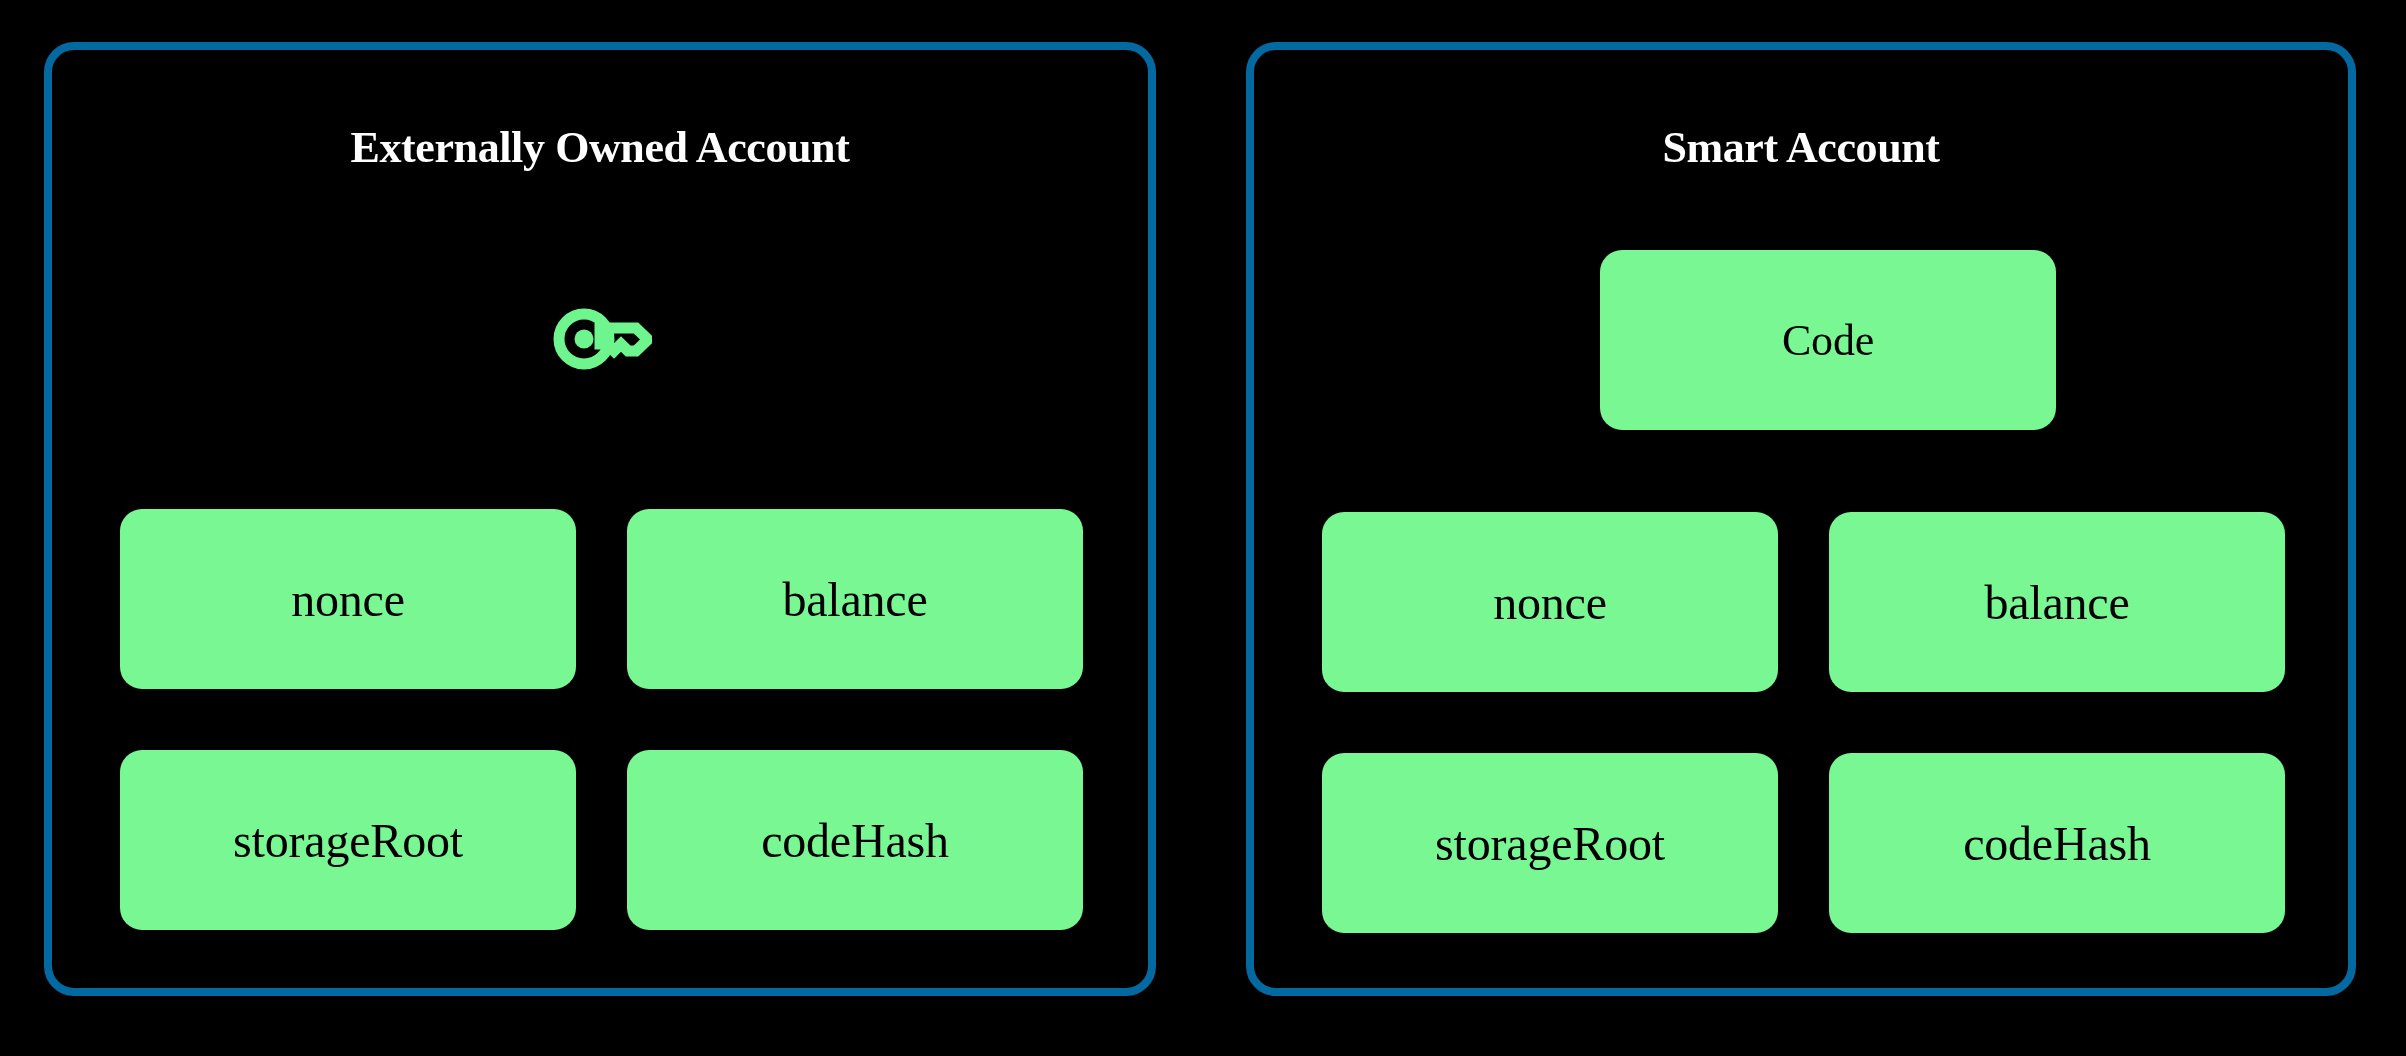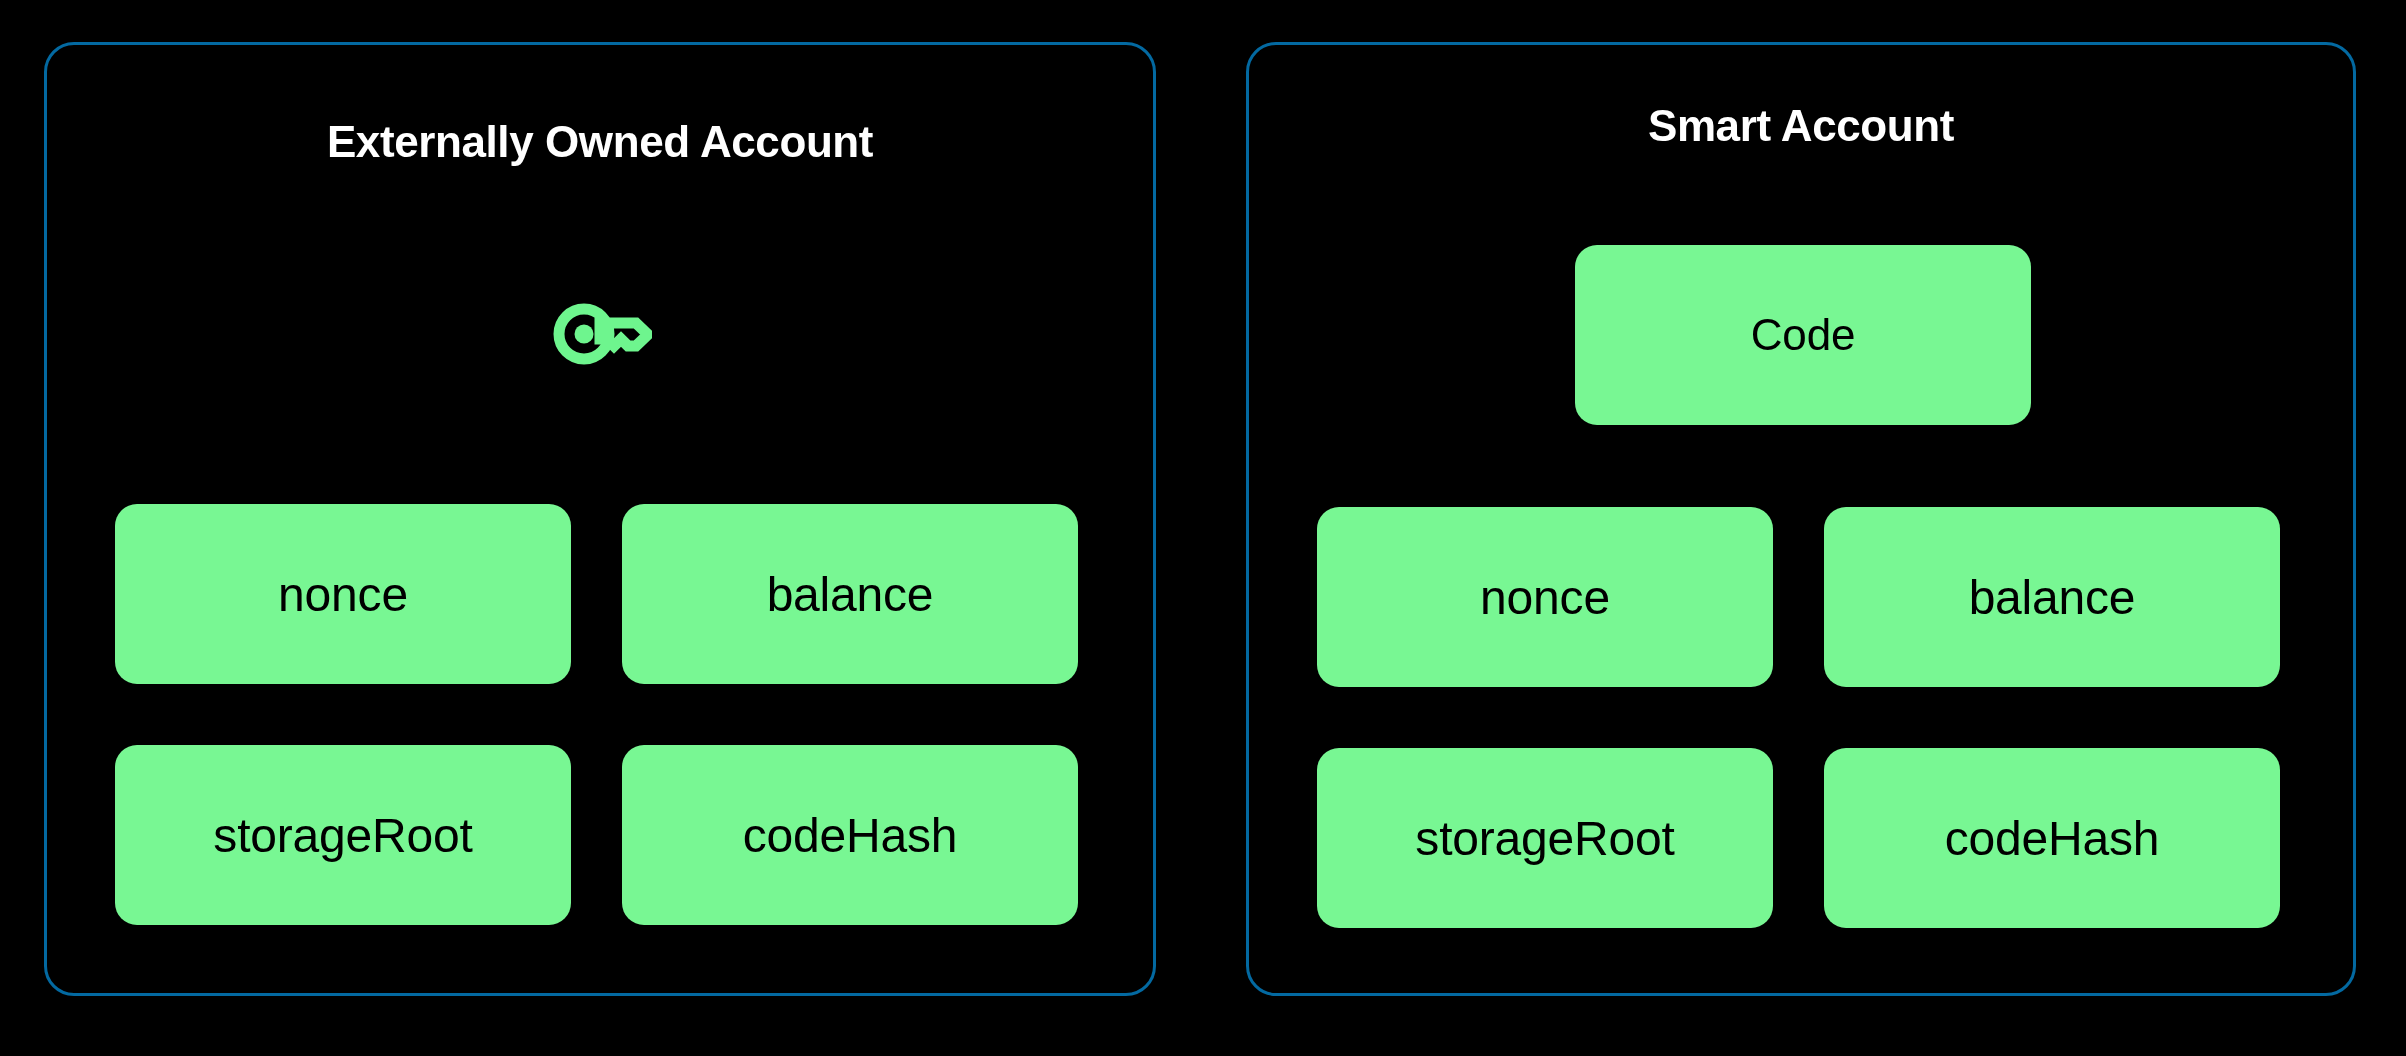--- a/index.html
+++ b/index.html
@@ -13,39 +13,40 @@
     position:relative;
     width:2406px; height:1056px;
     background:#000000;
   }
 
   
   .panel {
     position:absolute;
     top:42px;
     height:954px;
-    border:3px solid #0369a1;
+    border:8px solid #0369a1;
     border-radius:30px;
     background:#000000;
+    font-family:Liberation Serif, serif;
   }
   #panel-eoa   { left:44px;   width:1112px; }
   #panel-smart { left:1246px; width:1110px; }
 
   .panel-title {
     position:absolute;
     left:0; right:0;
     text-align:center;
     color:#FFFFFF;
     font-size:44px;
     font-weight:bold;
     letter-spacing:-0.4px;
     white-space:nowrap;
   }
   #panel-eoa   .panel-title { top:72px; }
-  #panel-smart .panel-title { top:56px; }
+  #panel-smart .panel-title { top:72px; }
 
   
   .key-icon-wrap {
     position:absolute;
     top:253px;
     left:0; right:0;
     display:flex;
     justify-content:center;
   }
   .key-icon-wrap svg { display:block; }
@@ -66,21 +67,21 @@
   }
   .gbox.big { font-size:44px; }
 
   
   #eoa-nonce       { left:68px;  top:459px; width:456px; height:180px; }
   #eoa-balance     { left:575px; top:459px; width:456px; height:180px; }
   #eoa-storageroot { left:68px;  top:700px; width:456px; height:180px; }
   #eoa-codehash    { left:575px; top:700px; width:456px; height:180px; }
 
   
-  #sa-code         { left:326px; top:200px; width:456px; height:180px; }
+  #sa-code         { left:346px; top:200px; width:456px; height:180px; }
   #sa-nonce        { left:68px;  top:462px; width:456px; height:180px; }
   #sa-balance      { left:575px; top:462px; width:456px; height:180px; }
   #sa-storageroot  { left:68px;  top:703px; width:456px; height:180px; }
   #sa-codehash     { left:575px; top:703px; width:456px; height:180px; }
 </style>
 </head>
 <body>
 
 <div id="stage">
 

